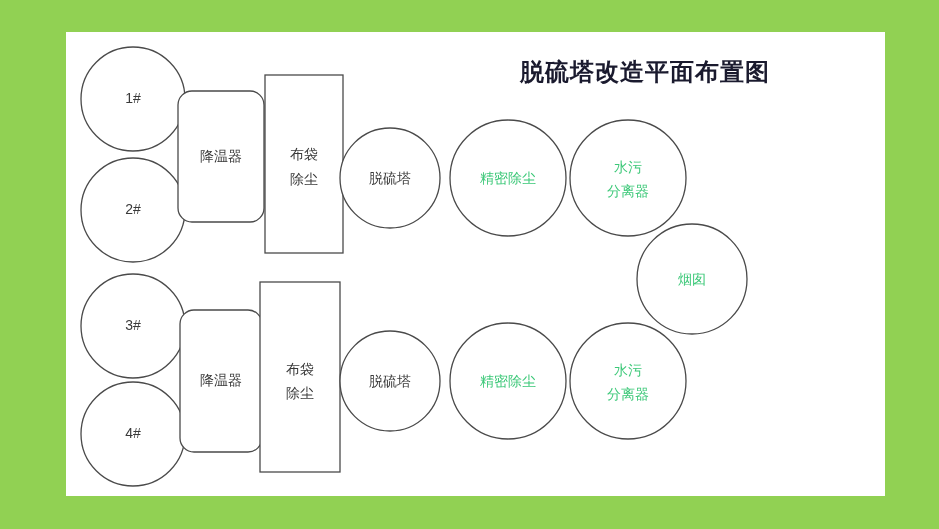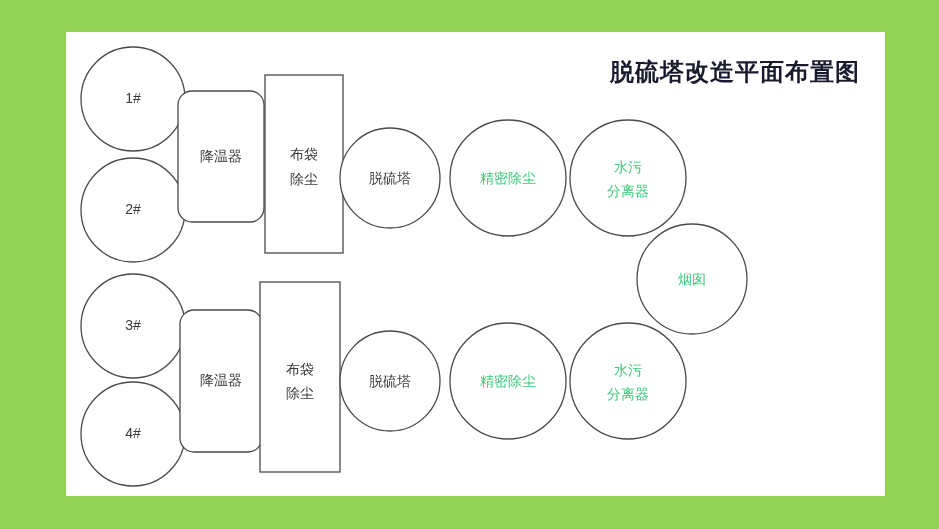--- a/index.html
+++ b/index.html
@@ -48,21 +48,21 @@
   .label-green { fill: #3cc878; }
   .label-num {
     font-size: 14px;
     fill: #3a3a3a;
   }
   #diagram-title {
     position: absolute;
     left: 520px;
     top: 56px;
     width: 340px;
-    text-align: right;
+    text-align: left;
     font-family: "Liberation Sans", "DejaVu Sans", sans-serif;
     font-size: 24px;
     font-weight: bold;
     color: #1a1a2e;
     letter-spacing: 1px;
     white-space: nowrap;
   }
 </style>
 </head>
 <body>

